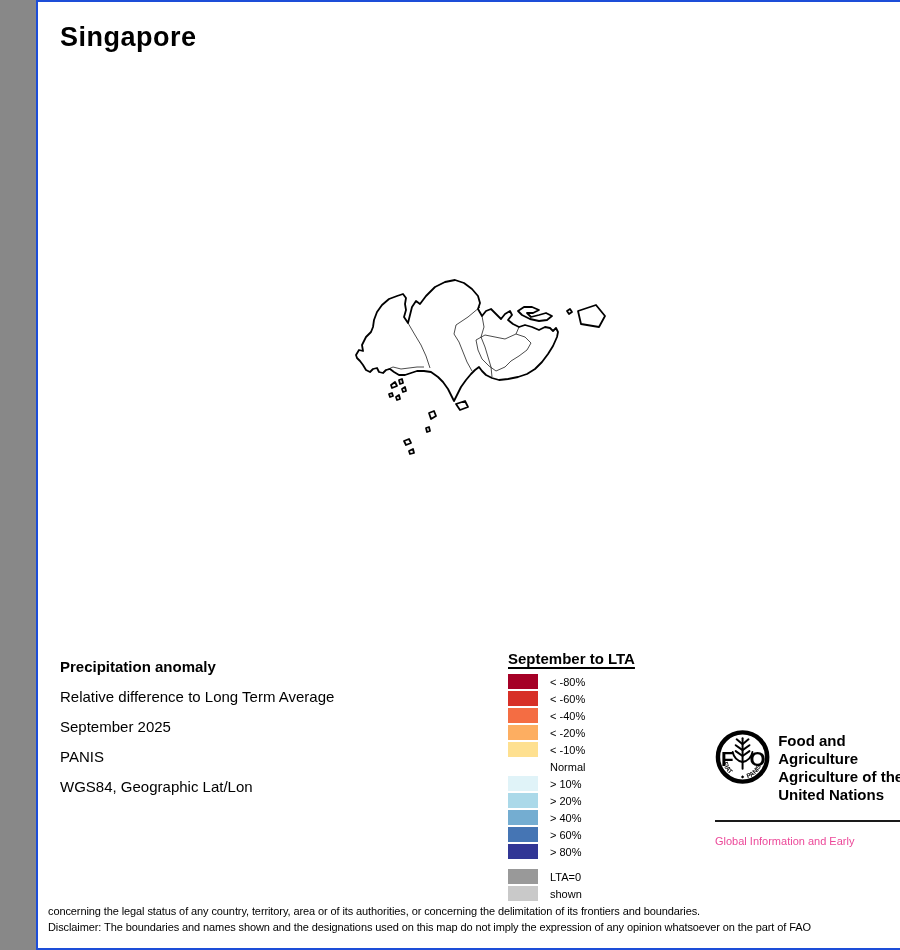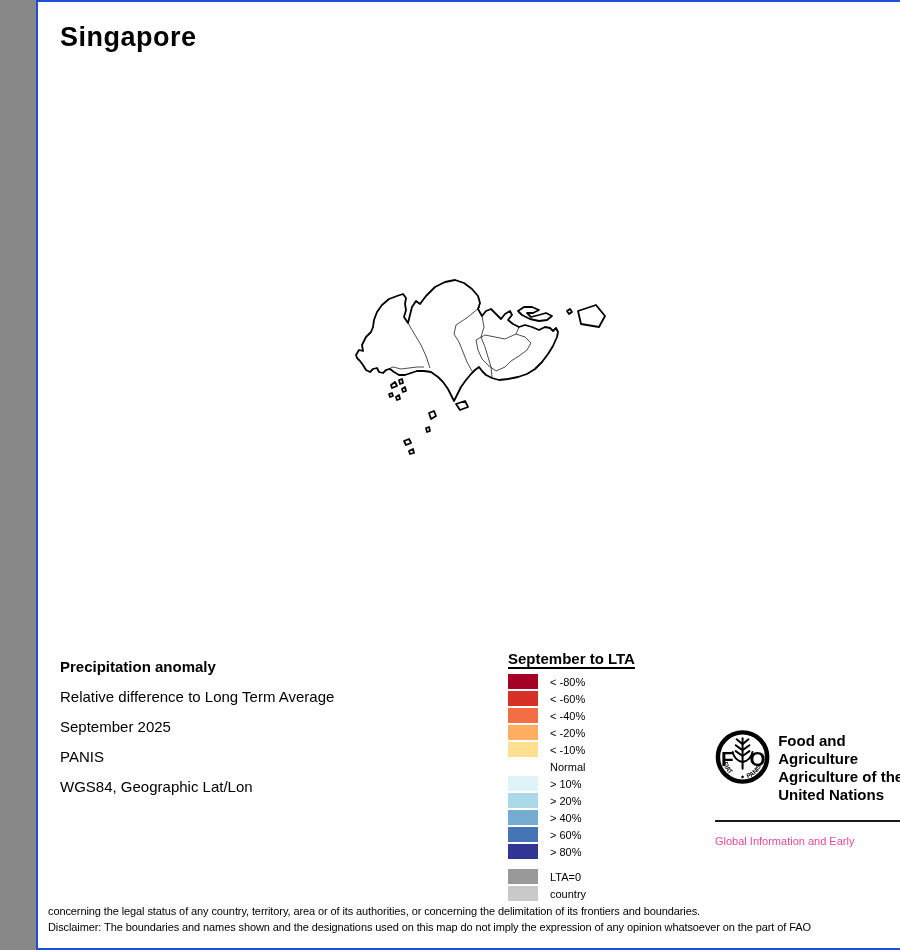--- a/index.html
+++ b/index.html
@@ -134,21 +134,21 @@
       <span class="sw" style="background: rgb(49, 54, 149);"></span>
       <span class="lab">&gt; 80%</span>
     </div>
 
     <div class="lrow gap">
       <span class="sw" style="background: rgb(153, 153, 153);"></span>
       <span class="lab">LTA=0</span>
     </div>
     <div class="lrow">
       <span class="sw" style="background: rgb(201, 201, 201);"></span>
-      <span class="lab">country</span>
+      <span class="lab">shown</span>
     </div>
   </div>
 
   <div class="fao">
     <div class="top">
       <svg viewBox="0 0 56 56" width="56" height="56" xmlns="http://www.w3.org/2000/svg">
         <circle cx="28" cy="28" r="25" fill="#ffffff" stroke="#000000" stroke-width="4.5"></circle>
         <text x="6" y="37" font-family="Liberation Sans, sans-serif" font-size="21" font-weight="bold" fill="#000">F</text>
         <text x="35" y="37" font-family="Liberation Sans, sans-serif" font-size="21" font-weight="bold" fill="#000">O</text>
         <g stroke="#000" stroke-width="2" stroke-linecap="round" fill="none">

